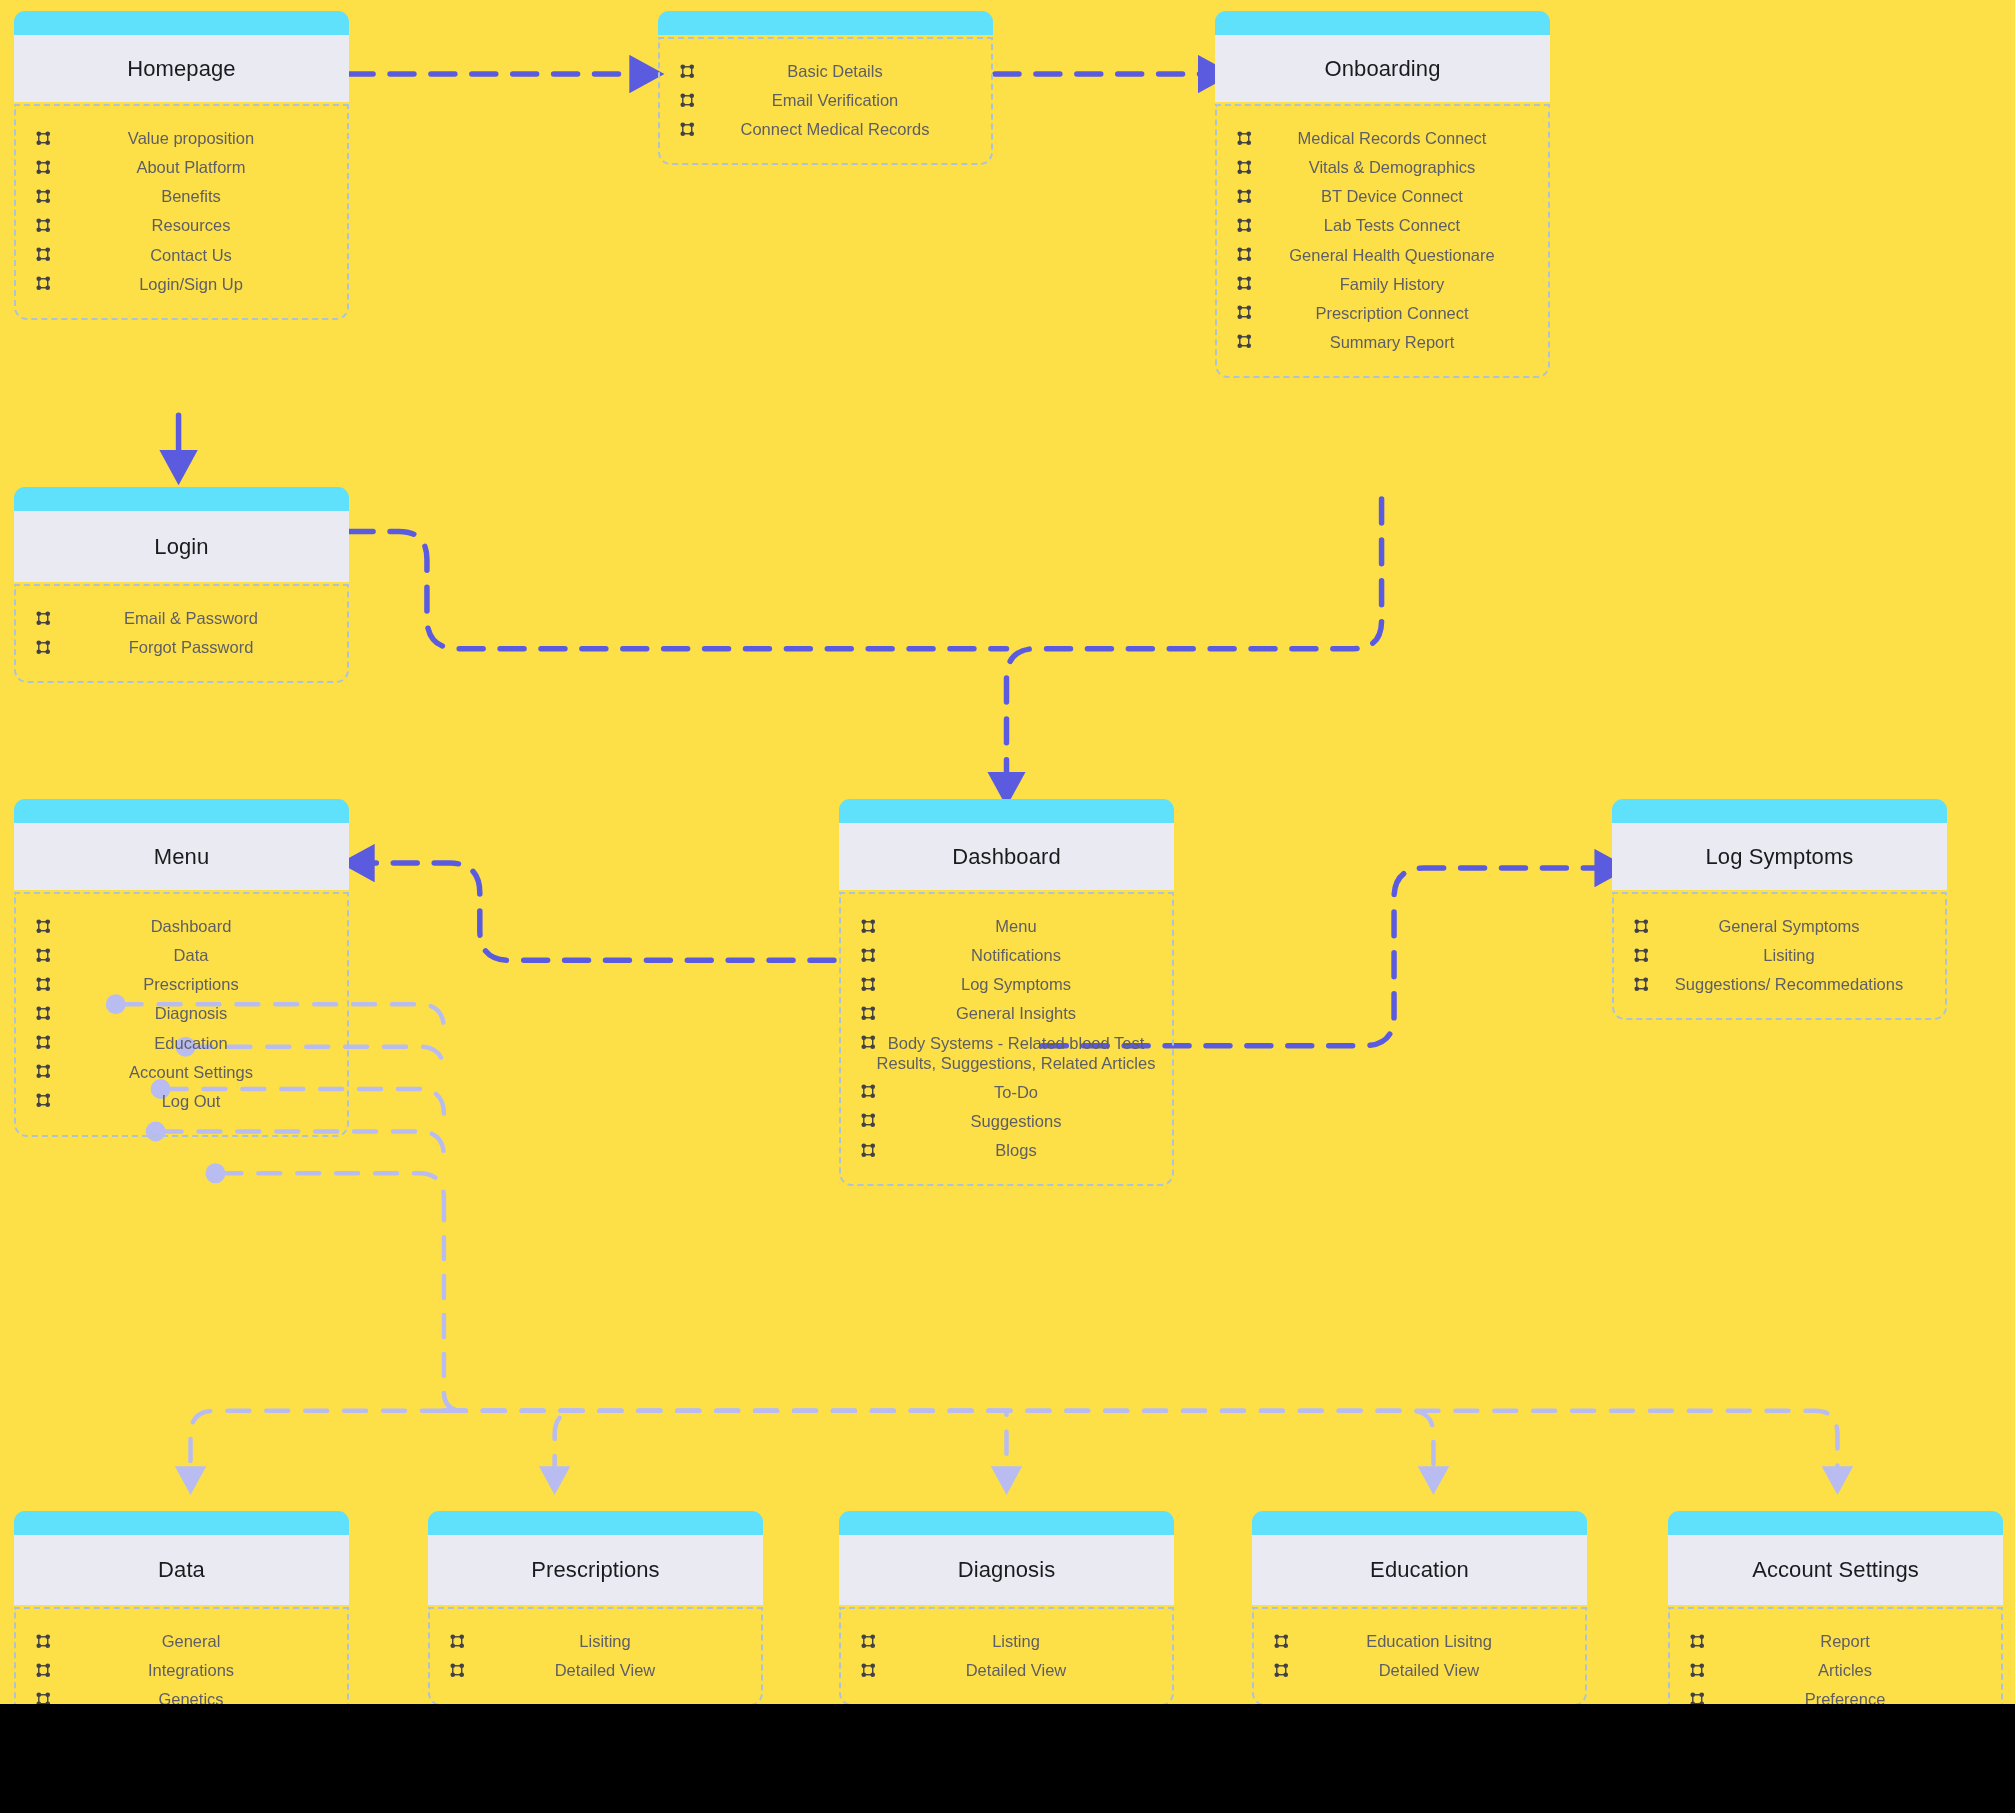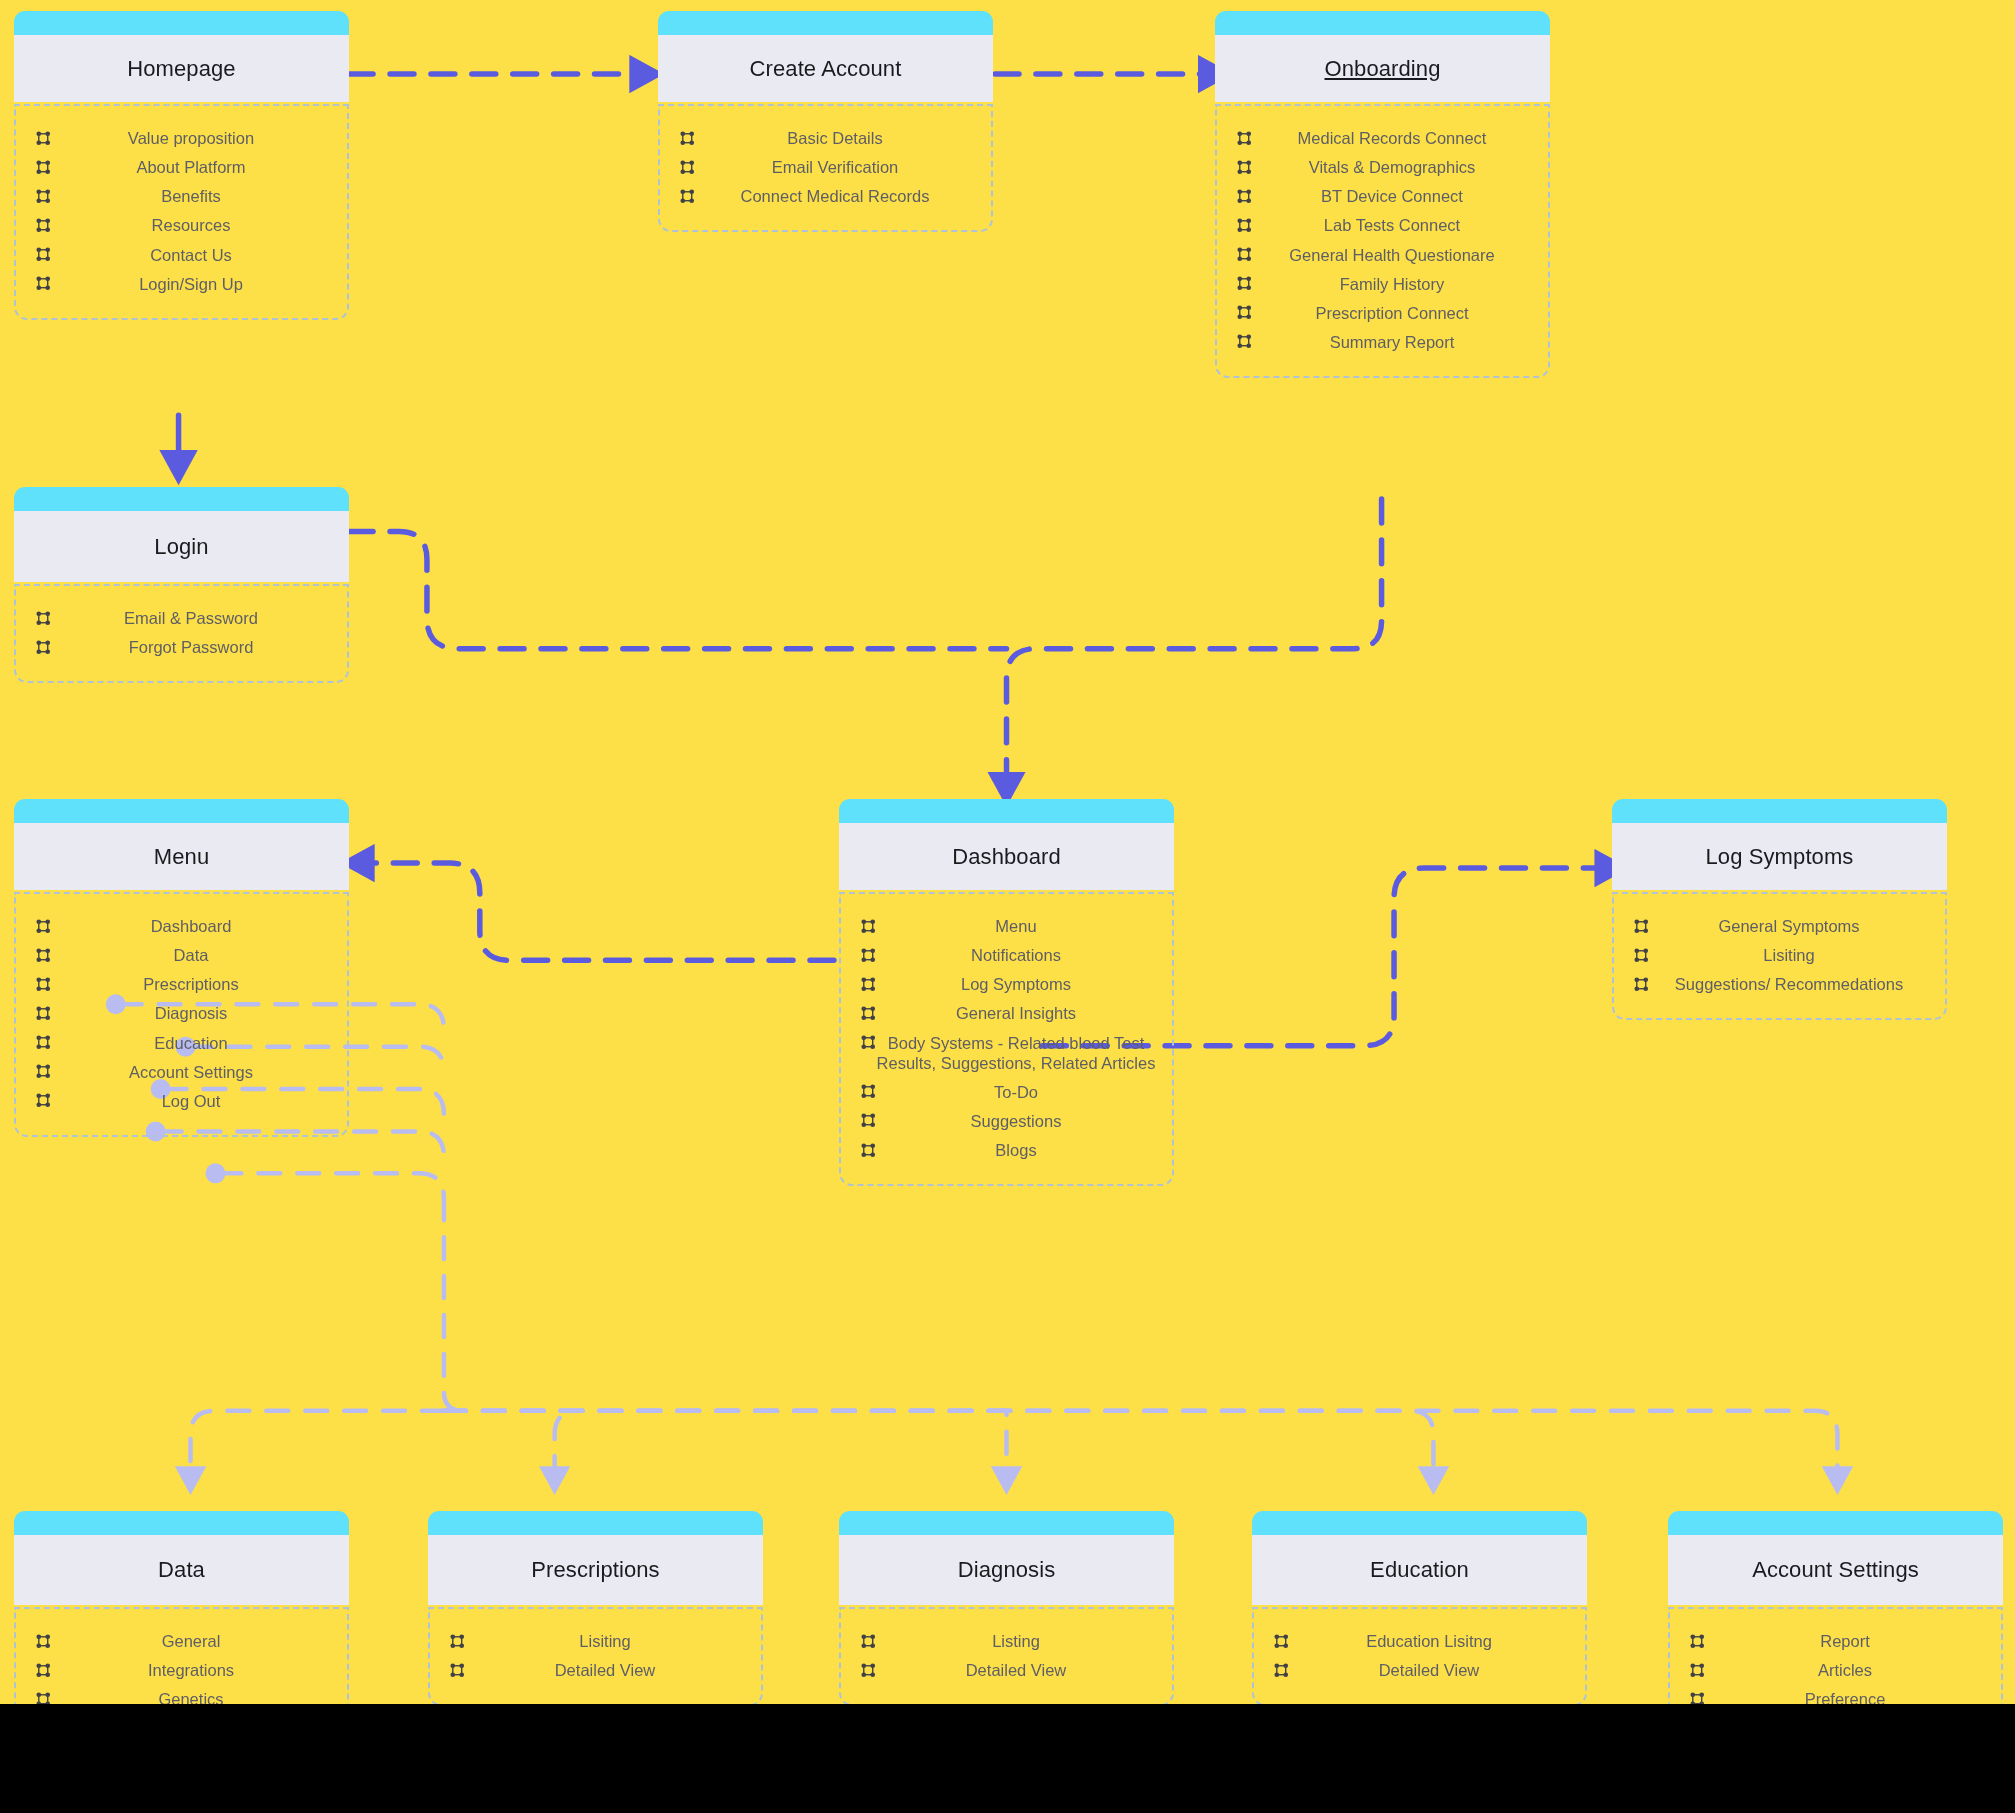--- a/index.html
+++ b/index.html
@@ -174,21 +174,20 @@
               <circle cx="18.5" cy="18.5" r="3.4" fill="#414146"></circle>
             </svg>
           </span>
           <span class="txt">Login/Sign Up</span>
         </div>
       </div>
   </div>
 
   <div class="card" style="left:658px;top:11px;width:335px;">
     <div class="cap"></div>
-    <div class="titlebar" style="height:67px;">Create Account</div>
     <div class="items" id="it-1">
         <div class="item">
           <span class="glyph">
             <svg class="frame" viewBox="0 0 24 24" aria-hidden="true">
               <rect x="5.5" y="5.5" width="13" height="13" fill="none" stroke="#414146" stroke-width="2"></rect>
               <circle cx="5.5" cy="5.5" r="3.4" fill="#414146"></circle>
               <circle cx="18.5" cy="5.5" r="3.4" fill="#414146"></circle>
               <circle cx="5.5" cy="18.5" r="3.4" fill="#414146"></circle>
               <circle cx="18.5" cy="18.5" r="3.4" fill="#414146"></circle>
             </svg>
@@ -217,21 +216,21 @@
               <circle cx="18.5" cy="18.5" r="3.4" fill="#414146"></circle>
             </svg>
           </span>
           <span class="txt">Connect Medical Records</span>
         </div>
       </div>
   </div>
 
   <div class="card" style="left:1215px;top:11px;width:335px;">
     <div class="cap"></div>
-    <div class="titlebar" style="height:67px;text-decoration:underline;">Onboarding</div>
+    <div class="titlebar" style="height:67px;">Onboarding</div>
     <div class="items" id="it-2">
         <div class="item">
           <span class="glyph">
             <svg class="frame" viewBox="0 0 24 24" aria-hidden="true">
               <rect x="5.5" y="5.5" width="13" height="13" fill="none" stroke="#414146" stroke-width="2"></rect>
               <circle cx="5.5" cy="5.5" r="3.4" fill="#414146"></circle>
               <circle cx="18.5" cy="5.5" r="3.4" fill="#414146"></circle>
               <circle cx="5.5" cy="18.5" r="3.4" fill="#414146"></circle>
               <circle cx="18.5" cy="18.5" r="3.4" fill="#414146"></circle>
             </svg>

